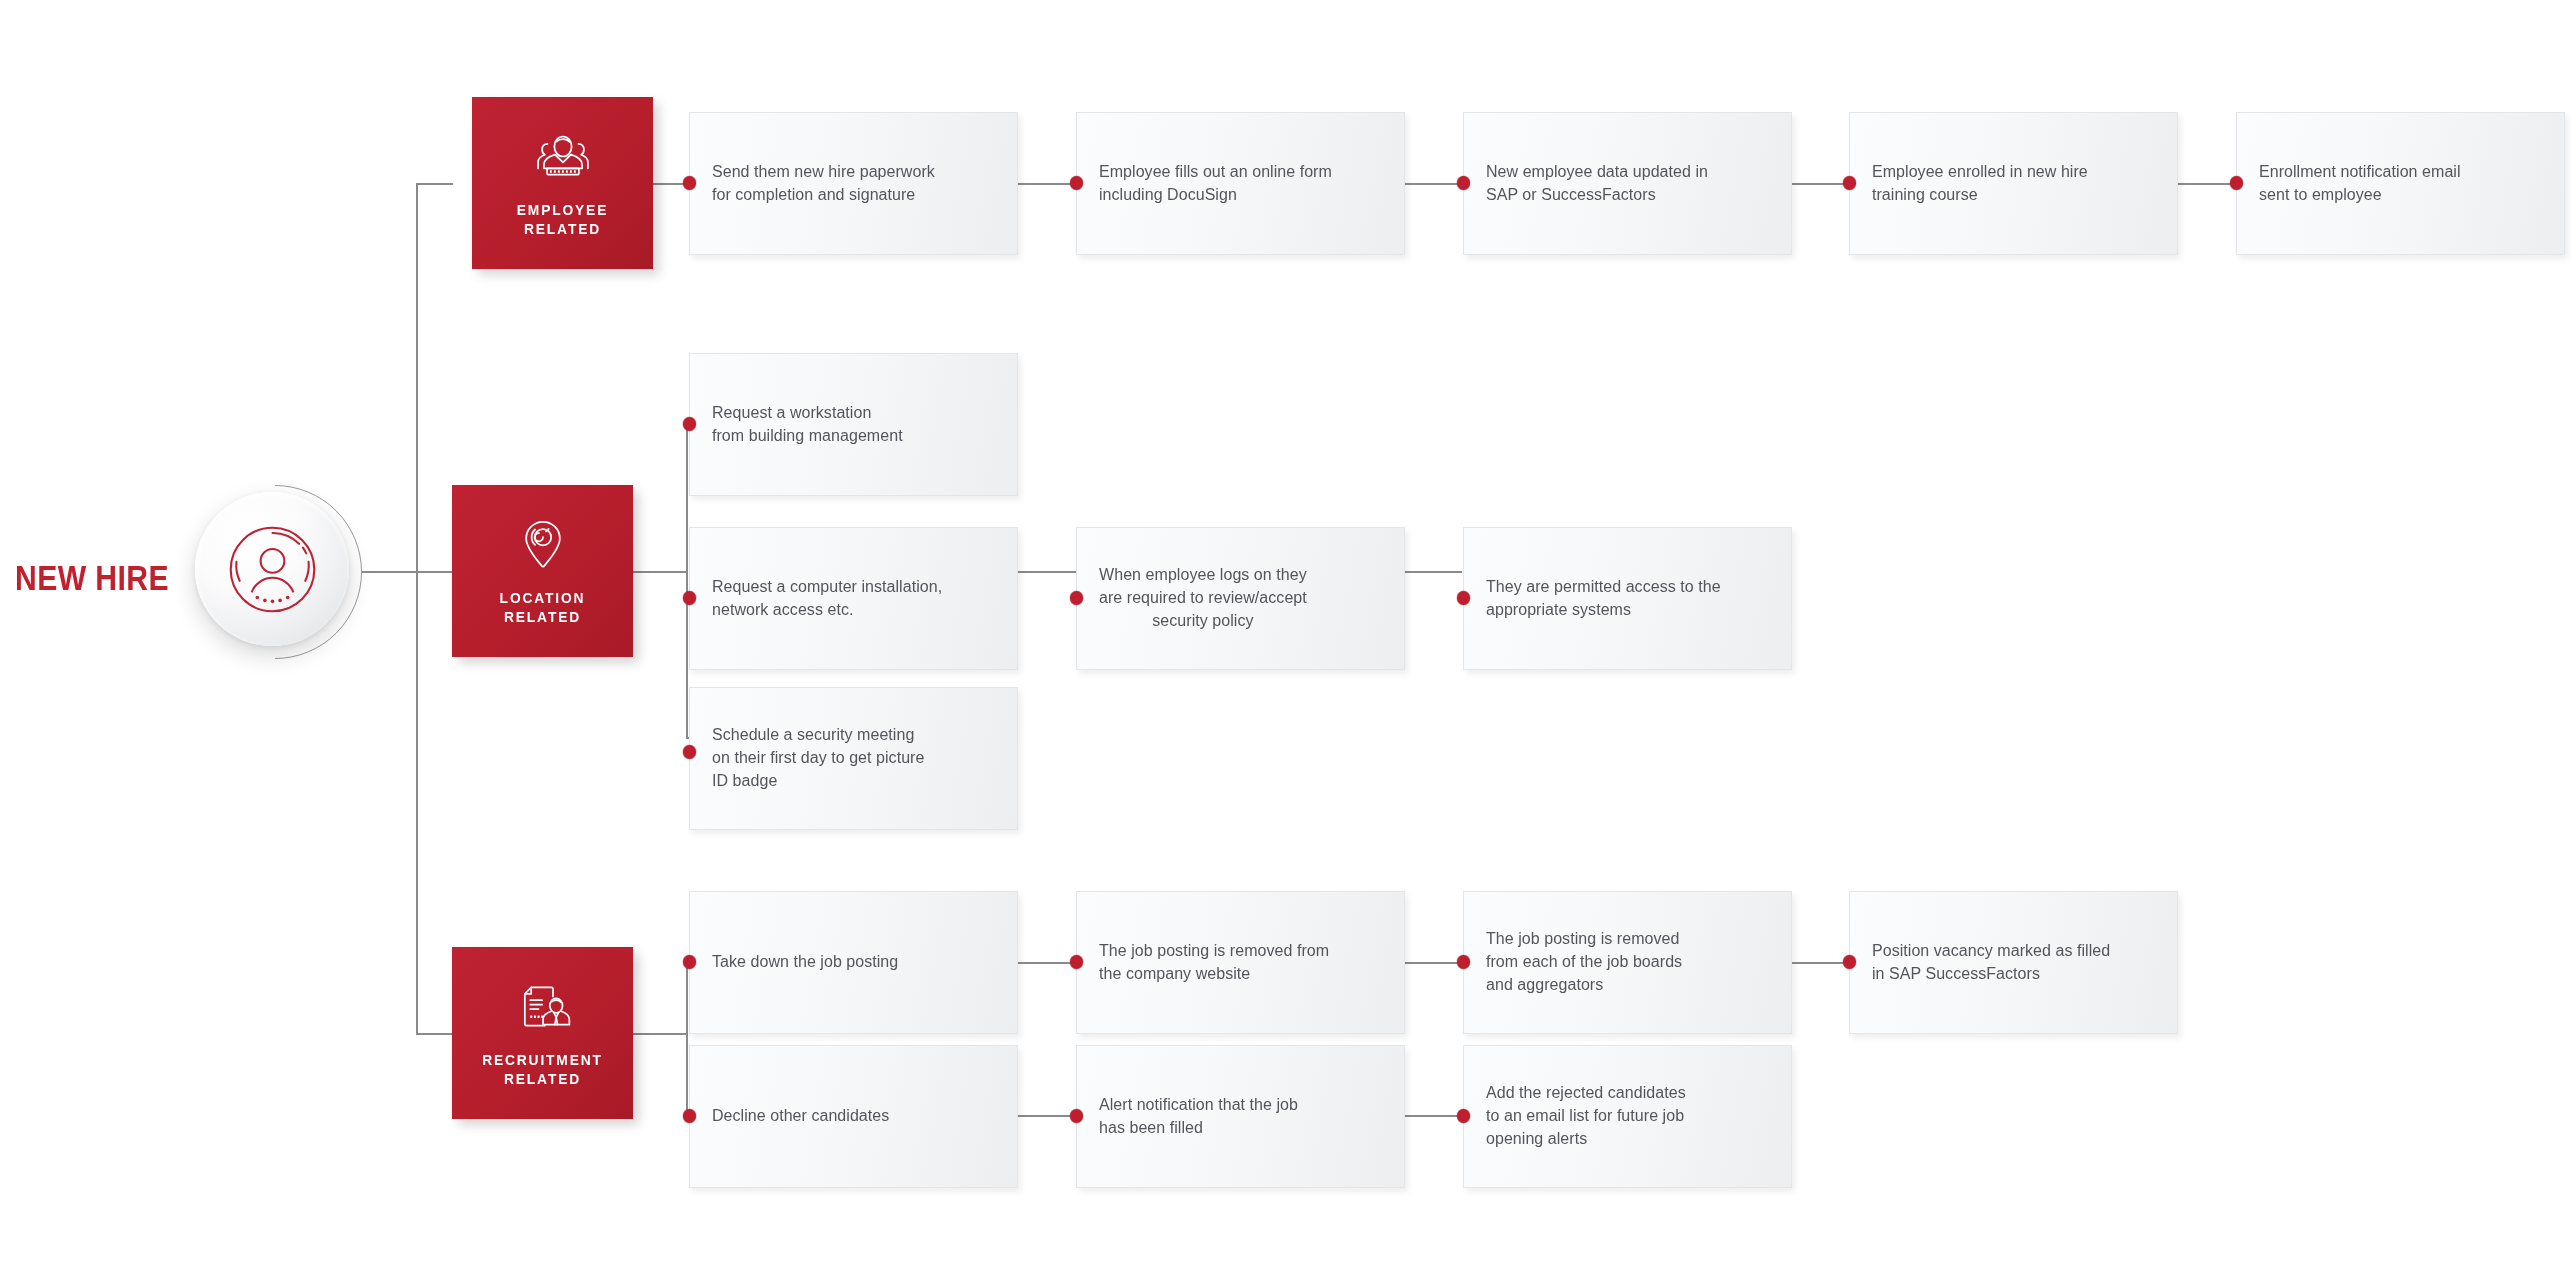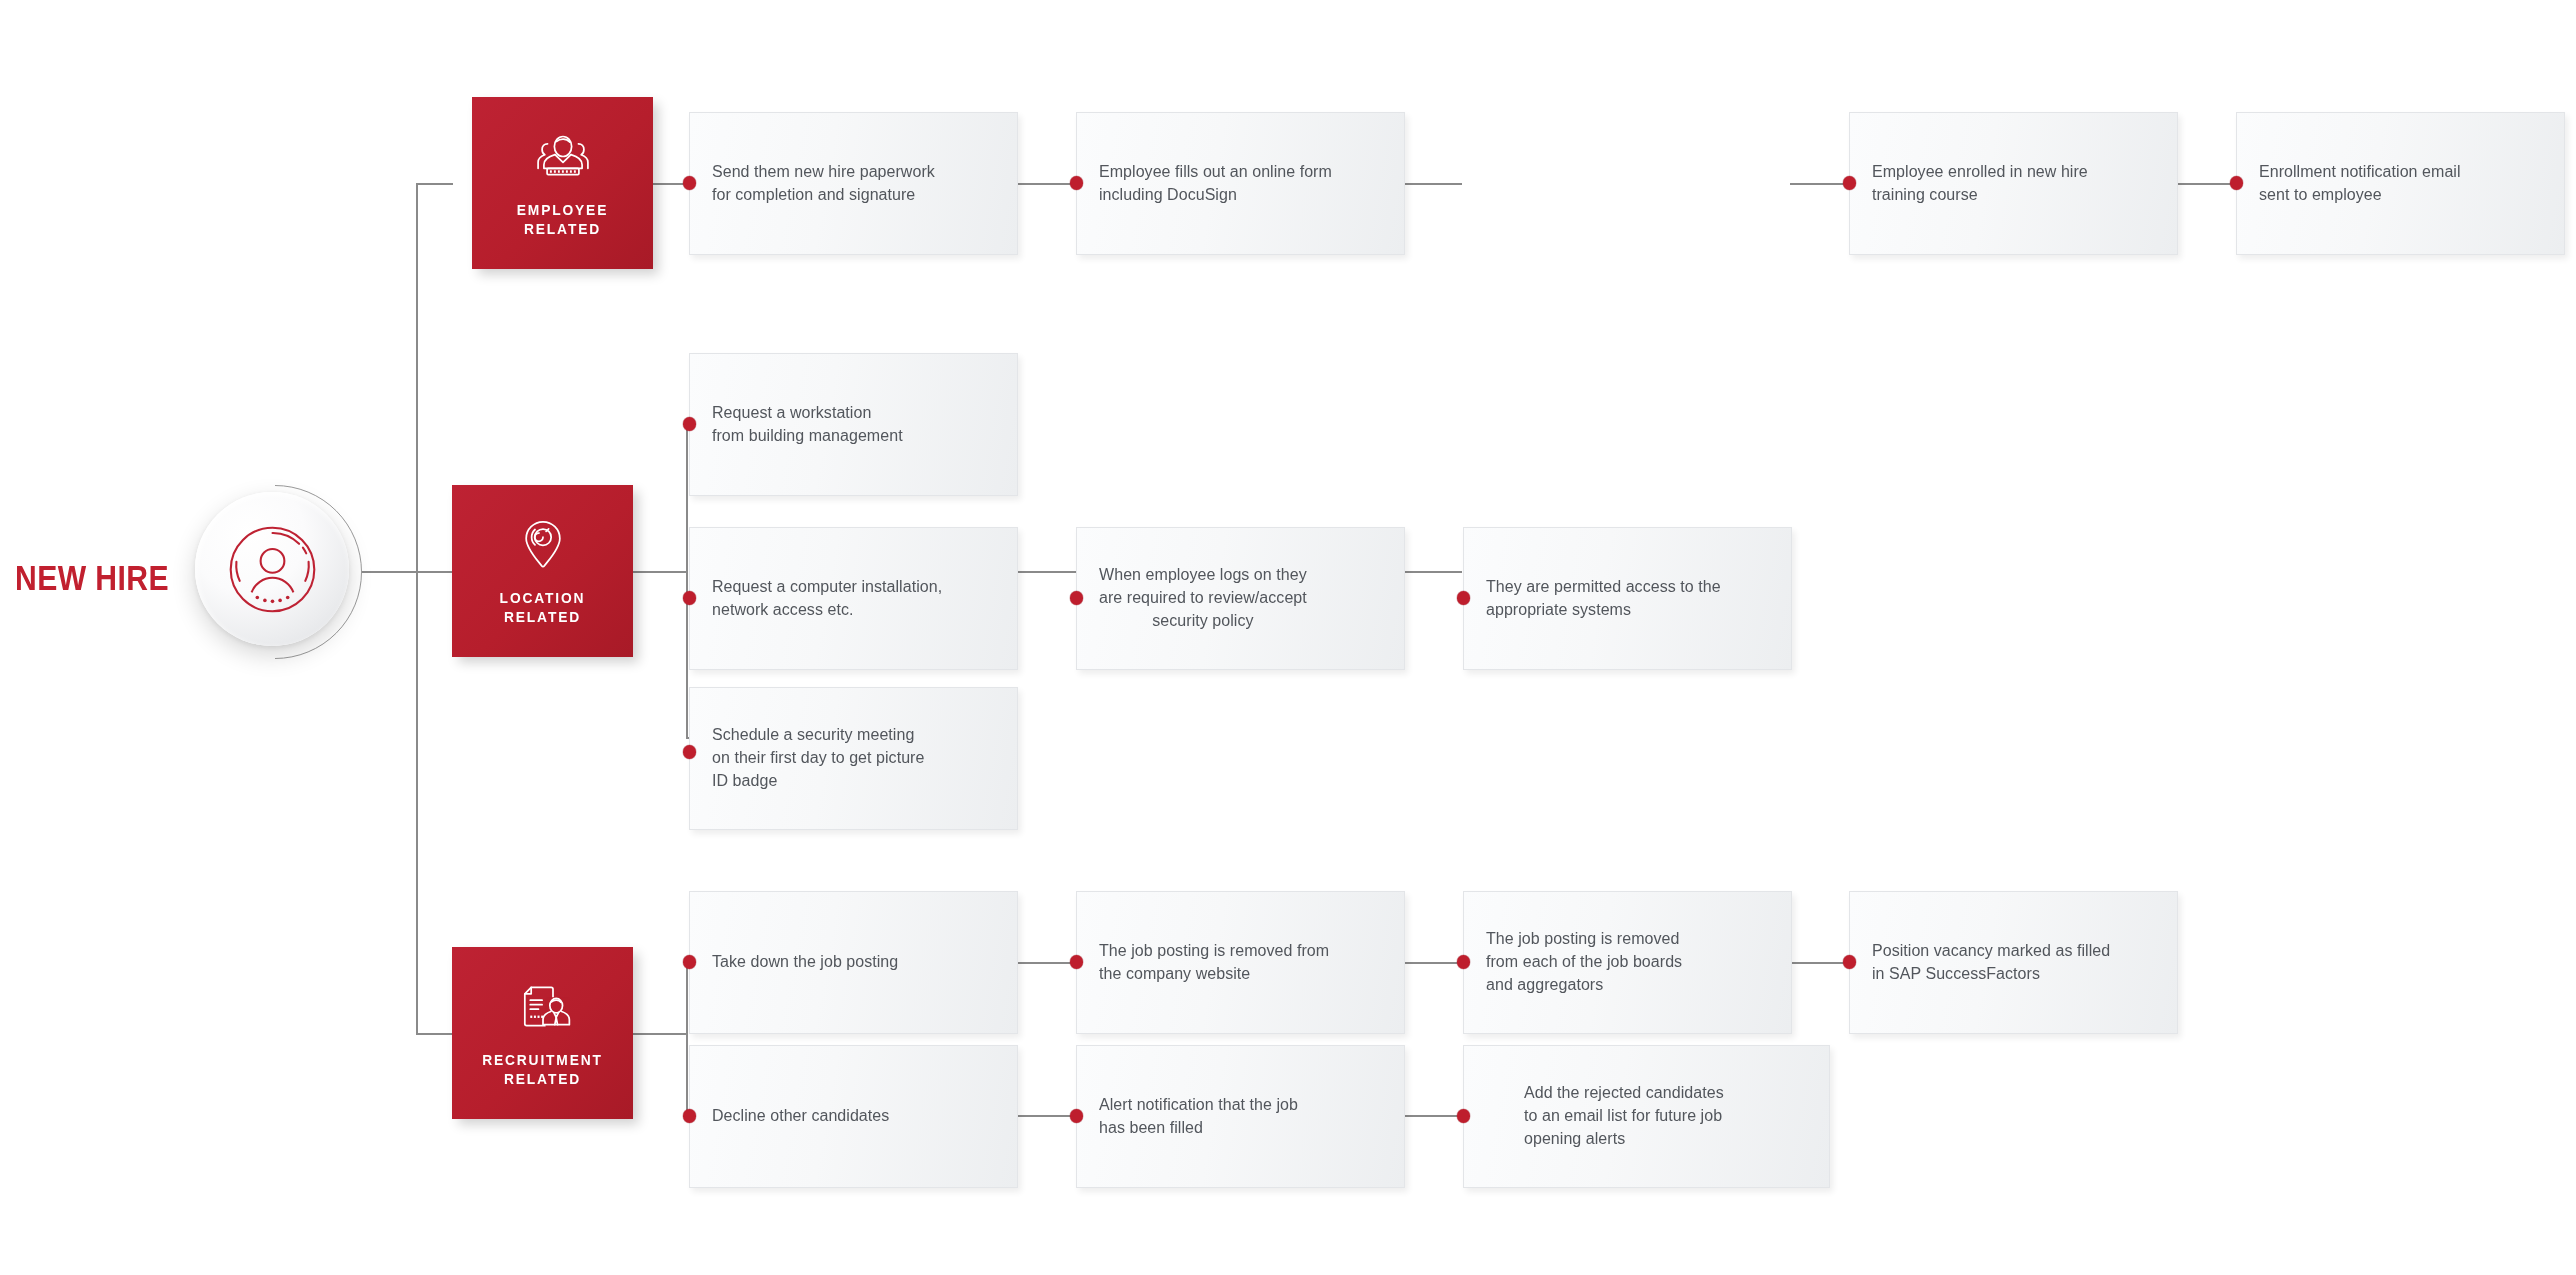--- a/index.html
+++ b/index.html
@@ -248,20 +248,25 @@
   <div class="step" style="left:689px;top:112px;width:327px;height:141px;">
     <div class="dot" style="left:-7.3px;top:63px;"></div>
     <div class="step-text">Send them new hire paperwork
 for completion and signature</div>
   </div>
   <div class="step" style="left:1076px;top:112px;width:327px;height:141px;">
     <div class="dot" style="left:-7.3px;top:63px;"></div>
     <div class="step-text">Employee fills out an online form
 including DocuSign</div>
   </div>
+  <div class="step" style="left:1463px;top:112px;width:327px;height:141px;">
+    <div class="dot" style="left:-7.3px;top:63px;"></div>
+    <div class="step-text">New employee data updated in
+SAP or SuccessFactors</div>
+  </div>
   <div class="step" style="left:1849px;top:112px;width:327px;height:141px;">
     <div class="dot" style="left:-7.3px;top:63px;"></div>
     <div class="step-text">Employee enrolled in new hire
 training course</div>
   </div>
   <div class="step" style="left:2236px;top:112px;width:327px;height:141px;">
     <div class="dot" style="left:-7.3px;top:63px;"></div>
     <div class="step-text">Enrollment notification email
 sent to employee</div>
   </div>
@@ -316,21 +321,21 @@
   </div>
   <div class="step" style="left:689px;top:1045px;width:327px;height:141px;">
     <div class="dot" style="left:-7.3px;top:63px;"></div>
     <div class="step-text">Decline other candidates</div>
   </div>
   <div class="step" style="left:1076px;top:1045px;width:327px;height:141px;">
     <div class="dot" style="left:-7.3px;top:63px;"></div>
     <div class="step-text">Alert notification that the job
 has been filled</div>
   </div>
-  <div class="step" style="left:1463px;top:1045px;width:327px;height:141px;padding-left:38px;">
+  <div class="step" style="left:1463px;top:1045px;width:327px;height:141px;">
     <div class="dot" style="left:-7.3px;top:63px;"></div>
     <div class="step-text">Add the rejected candidates
 to an email list for future job
 opening alerts</div>
   </div>
 
 </div>
 
 
 </body></html>

